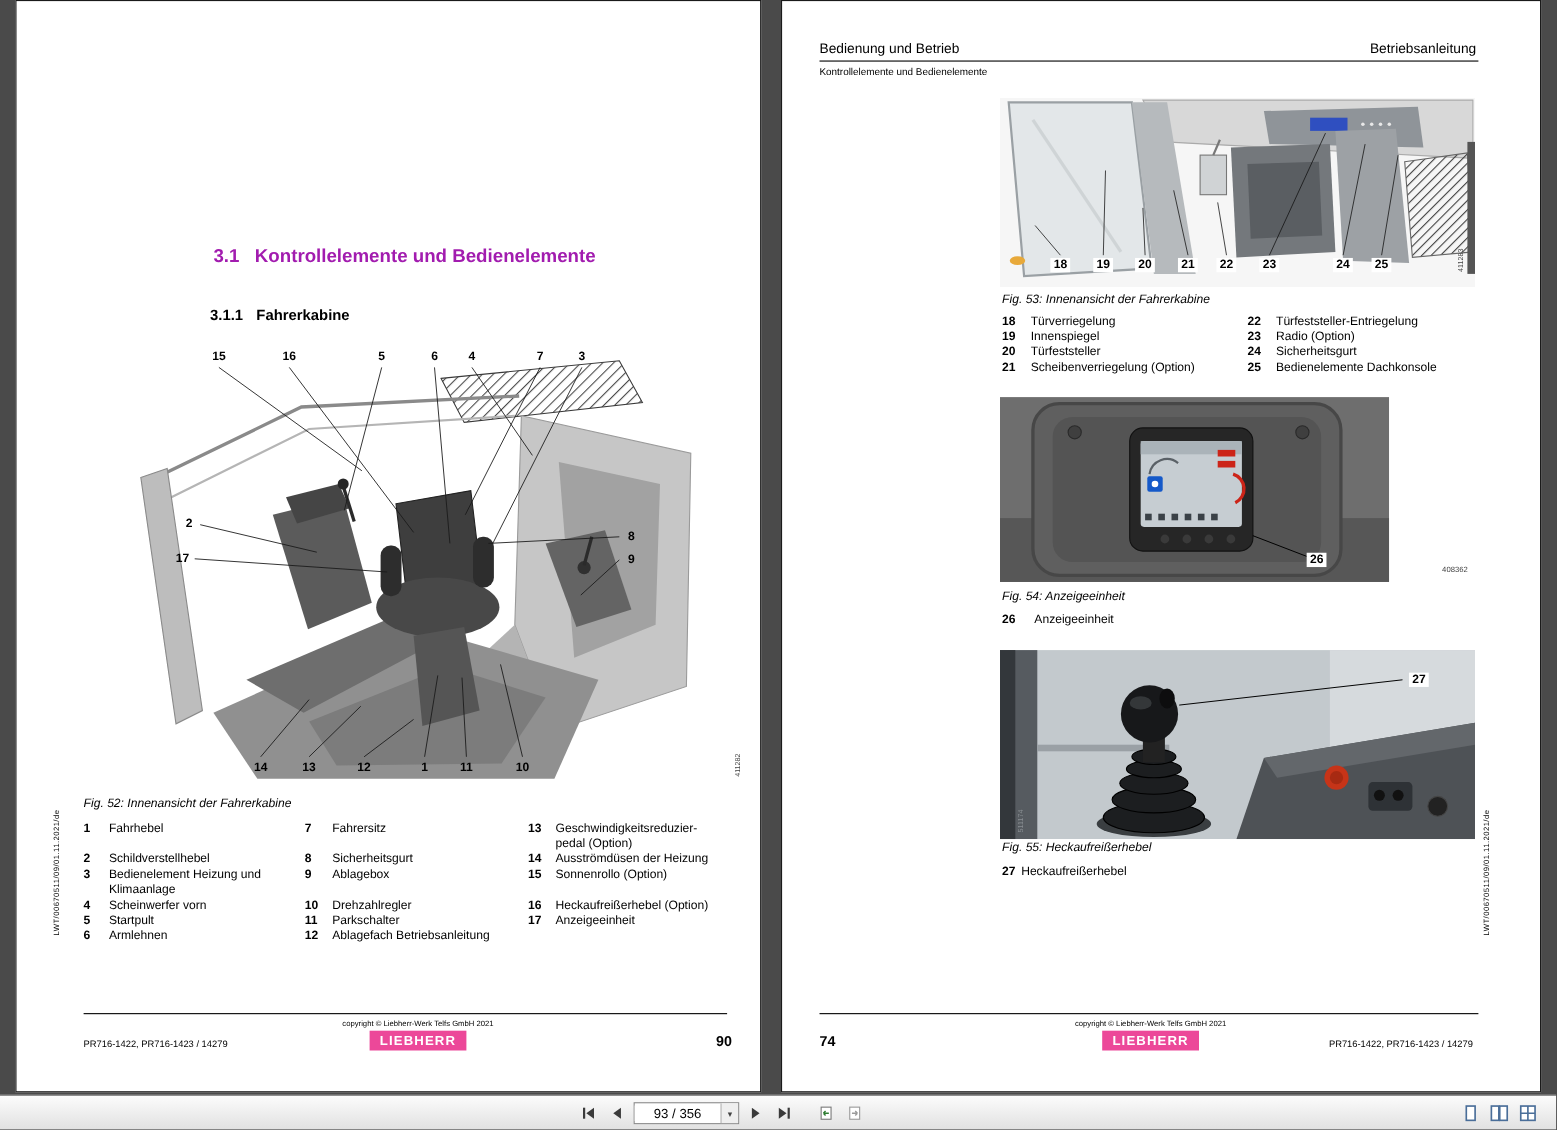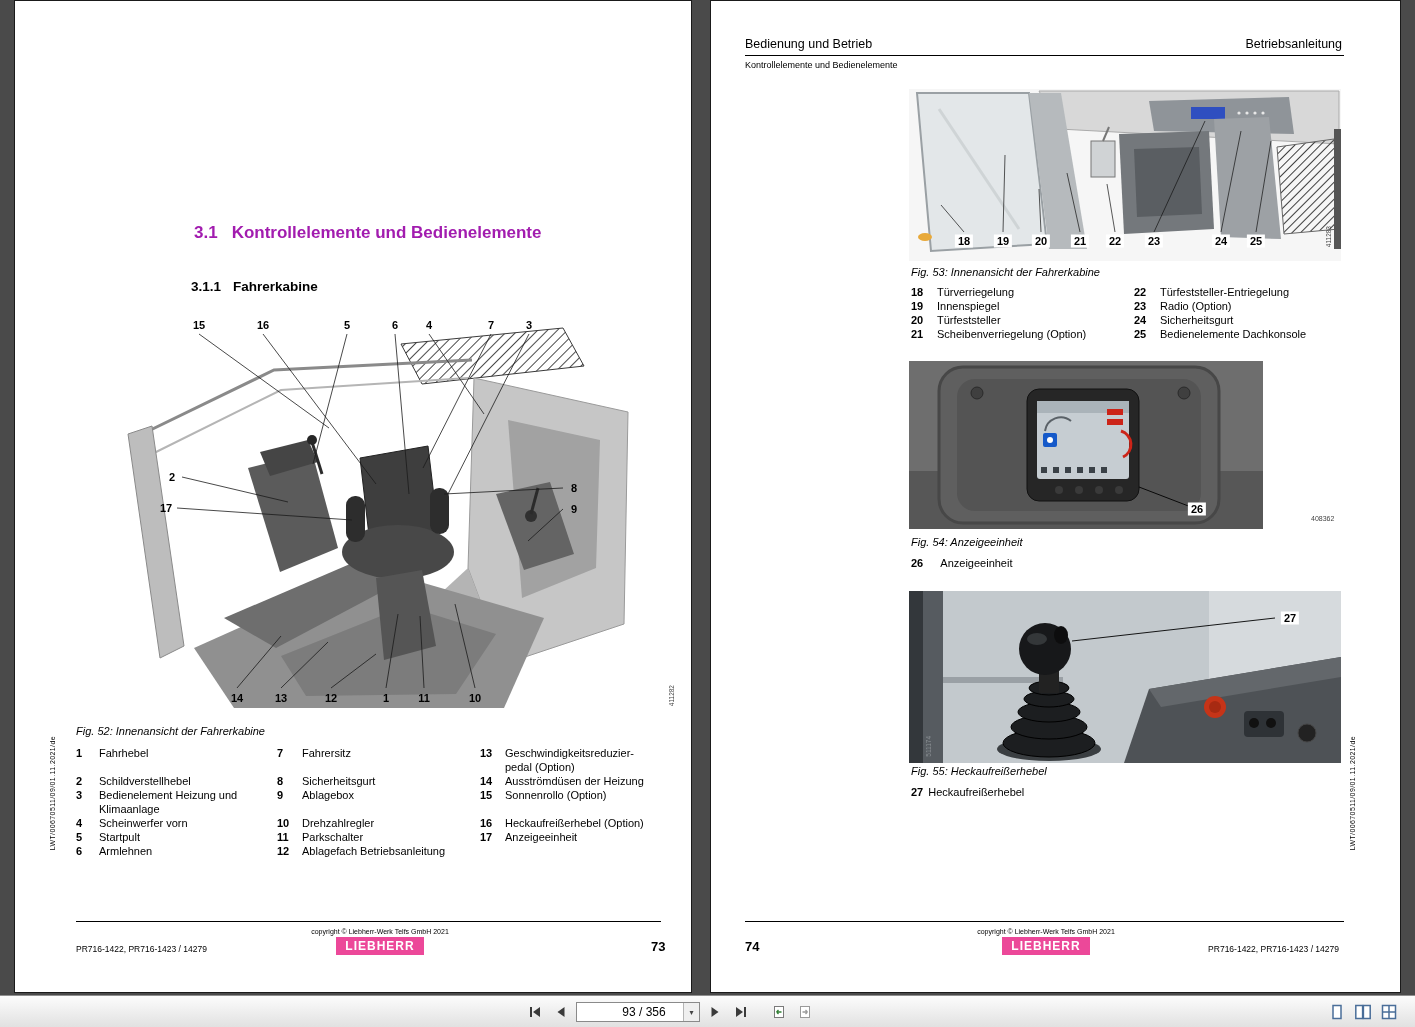--- a/index.html
+++ b/index.html
@@ -32,21 +32,21 @@
   .copy-text{font-size:7px;color:#000;white-space:nowrap;}
   .logo{display:inline-block;margin-top:2px;background:#ec4899;color:#fff;font-weight:bold;font-size:12px;letter-spacing:1px;padding:3px 9px;line-height:1;}
   .hdr-left{font-size:12.5px;color:#000;white-space:nowrap;}
   .hdr-right{font-size:12.5px;color:#000;white-space:nowrap;}
   .hdr-sub{font-size:9px;color:#000;white-space:nowrap;}
   
   .toolbar{position:absolute;left:0;top:995px;width:1415px;height:32px;background:linear-gradient(#fcfcfc,#e1e1e1);border-top:1px solid #8f8f8f;box-sizing:border-box;}
   .tb-group{position:absolute;top:0;height:32px;display:flex;align-items:center;gap:4px;}
   .tb-btn{width:22px;height:22px;display:flex;align-items:center;justify-content:center;border-radius:3px;cursor:default;}
   .page-box{display:flex;align-items:center;border:1px solid #8a8a8a;background:#fff;height:20px;box-sizing:border-box;}
-  .page-box input{width:74px;border:none;outline:none;font-size:12px;font-family:"Liberation Sans",sans-serif;text-align:center;padding:0 2px;color:#000;background:#fff;margin-left:28px;}
+  .page-box input{width:74px;border:none;outline:none;font-size:12px;font-family:"Liberation Sans",sans-serif;text-align:center;padding:0 2px;color:#000;background:#fff;}
   .dd{width:15px;height:18px;border-left:1px solid #b5b5b5;background:#efefef;font-size:8px;display:flex;align-items:center;justify-content:center;color:#444;}
   .spacer8{width:8px;}
 </style>
 </head>
 <body>
 
 <div class="screen">
 
   <div class="page" style="left:14px;width:678px;height:993px;">
 
@@ -192,21 +192,21 @@
       </tr>
     </tbody>
       </table>
 
     <div class="rule" style="left:61px;top:920px;width:585px;"></div>
     <span class="abs footer-small" style="left:61px;top:943px;">PR716-1422, PR716-1423 / 14279</span>
     <div class="copy-block" style="left:280px;top:927px;width:170px;">
       <div class="copy-text">copyright © Liebherr-Werk Telfs GmbH 2021</div>
       <span class="logo">LIEBHERR</span>
     </div>
-    <span class="abs pgnum" style="left:636px;top:938px;">73</span>
+    <span class="abs pgnum" style="left:636px;top:938px;">90</span>
   </div>
 
   <div class="page" style="left:710px;width:691px;height:993px;">
 
     <span class="hdr-left abs" style="left:34px;top:36px;">Bedienung und Betrieb</span>
     <span class="hdr-right abs" style="right:58px;top:36px;">Betriebsanleitung</span>
     <div class="rule" style="left:34px;top:54px;width:599px;"></div>
     <span class="hdr-sub abs" style="left:34px;top:59px;">Kontrollelemente und Bedienelemente</span>
 
     <div class="fig" style="left:198px;top:88px;width:432px;height:172px;">

